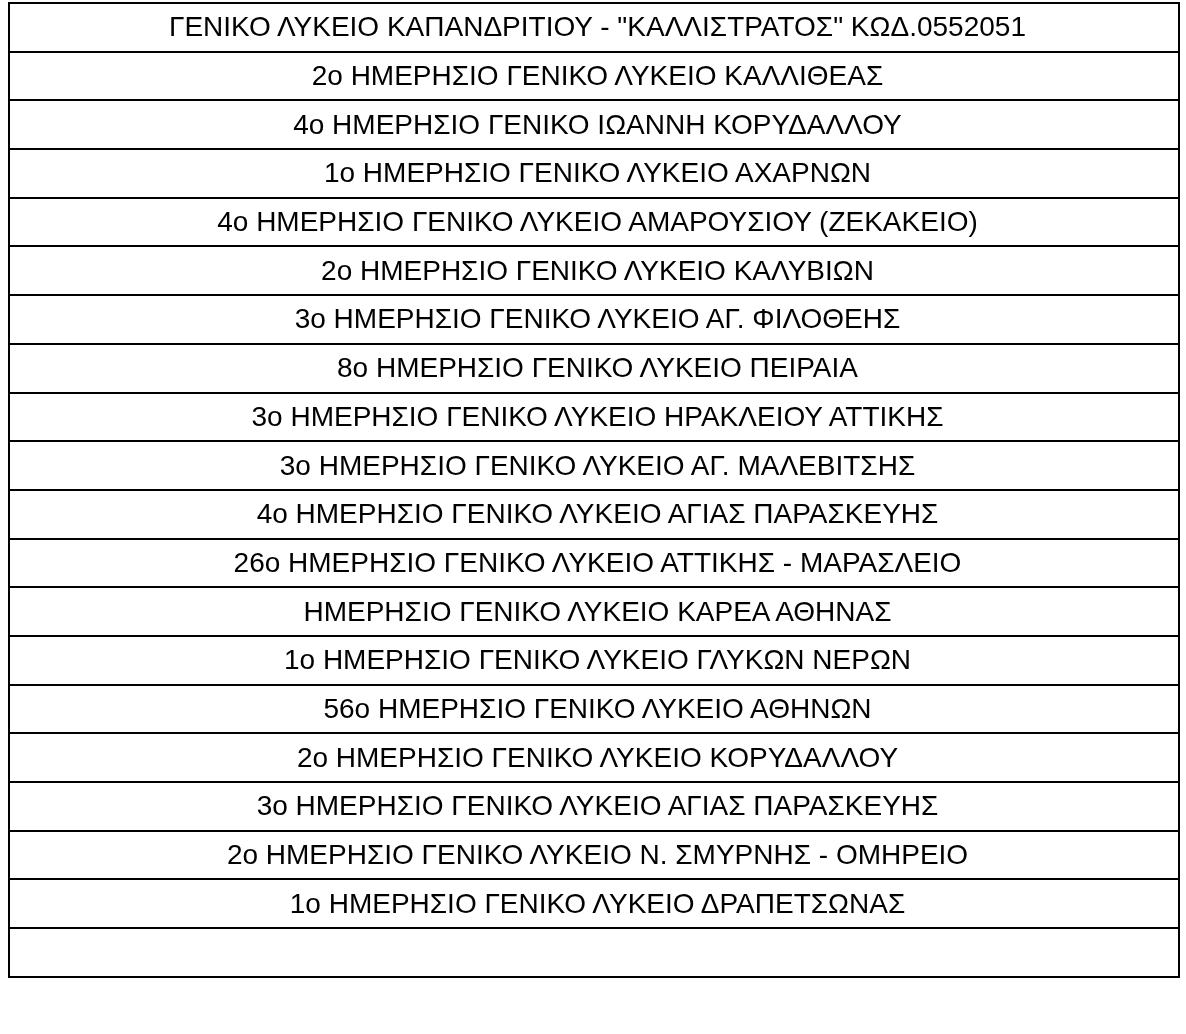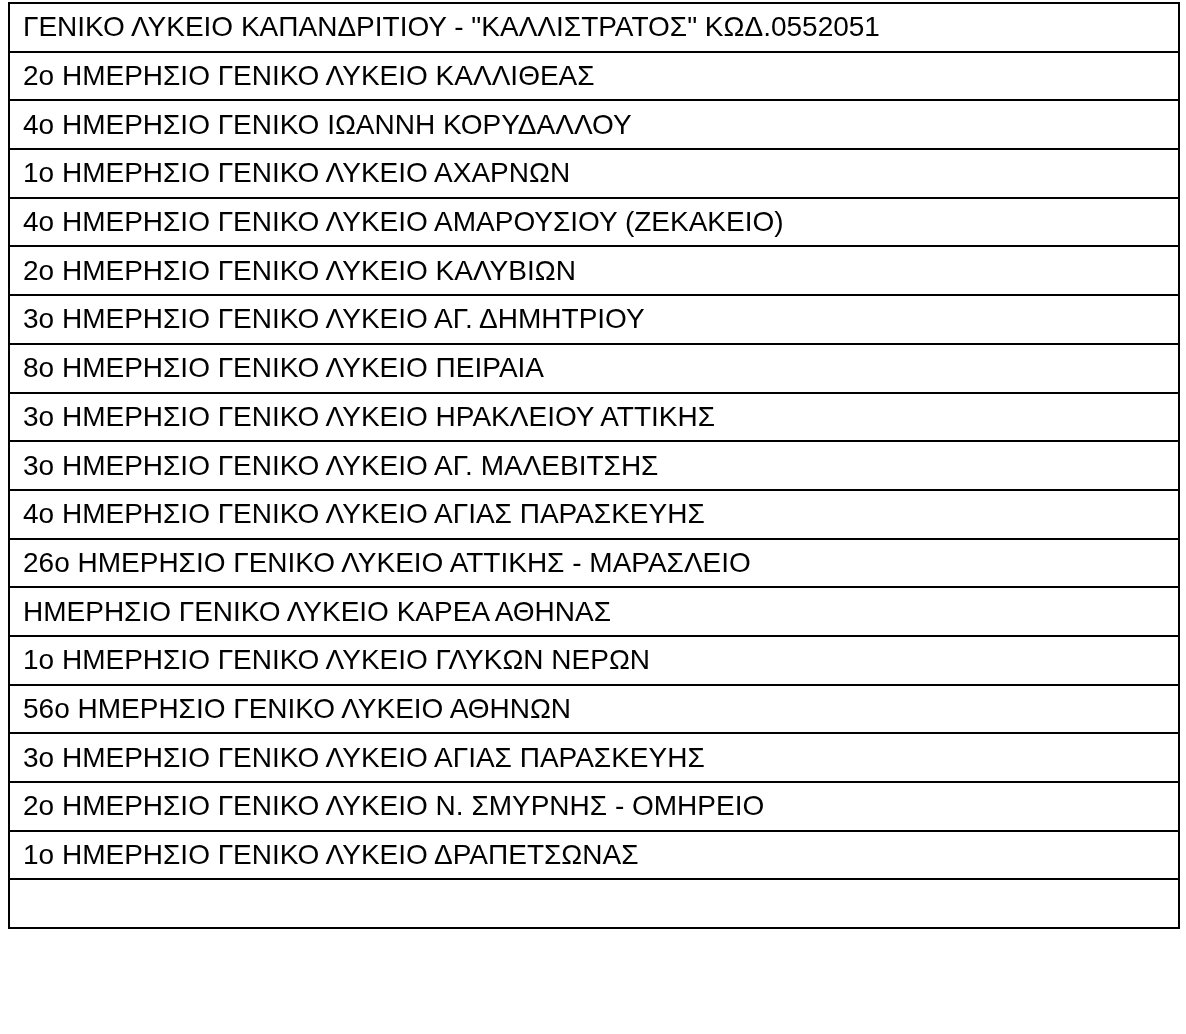--- a/index.html
+++ b/index.html
@@ -32,20 +32,21 @@
     height: 46.7px;
     padding: 0 6px 0 13px;
     font-family: "Liberation Sans", "DejaVu Sans", sans-serif;
     font-size: 28px;
     font-weight: 400;
     color: #000000;
     white-space: pre;
     overflow: hidden;
     vertical-align: middle;
     line-height: 1;
+    text-align: center;
   }
 </style>
 </head>
 <body>
 
 <div class="page">
   <div class="table-wrap">
     <table class="school-table">
       <tbody>
         <tr>
@@ -60,21 +61,21 @@
         <tr>
             <td>1ο ΗΜΕΡΗΣΙΟ ΓΕΝΙΚΟ ΛΥΚΕΙΟ ΑΧΑΡΝΩΝ</td>
           </tr>
         <tr>
             <td>4ο ΗΜΕΡΗΣΙΟ ΓΕΝΙΚΟ ΛΥΚΕΙΟ ΑΜΑΡΟΥΣΙΟΥ (ΖΕΚΑΚΕΙΟ)</td>
           </tr>
         <tr>
             <td>2ο ΗΜΕΡΗΣΙΟ ΓΕΝΙΚΟ ΛΥΚΕΙΟ ΚΑΛΥΒΙΩΝ</td>
           </tr>
         <tr>
-            <td>3ο ΗΜΕΡΗΣΙΟ ΓΕΝΙΚΟ ΛΥΚΕΙΟ ΑΓ. ΔΗΜΗΤΡΙΟΥ</td>
+            <td>3ο ΗΜΕΡΗΣΙΟ ΓΕΝΙΚΟ ΛΥΚΕΙΟ ΑΓ. ΦΙΛΟΘΕΗΣ</td>
           </tr>
         <tr>
             <td>8ο ΗΜΕΡΗΣΙΟ ΓΕΝΙΚΟ ΛΥΚΕΙΟ ΠΕΙΡΑΙΑ</td>
           </tr>
         <tr>
             <td>3ο ΗΜΕΡΗΣΙΟ ΓΕΝΙΚΟ ΛΥΚΕΙΟ ΗΡΑΚΛΕΙΟΥ ΑΤΤΙΚΗΣ</td>
           </tr>
         <tr>
             <td>3ο ΗΜΕΡΗΣΙΟ ΓΕΝΙΚΟ ΛΥΚΕΙΟ ΑΓ. ΜΑΛΕΒΙΤΣΗΣ</td>
           </tr>
@@ -87,20 +88,23 @@
         <tr>
             <td>ΗΜΕΡΗΣΙΟ ΓΕΝΙΚΟ ΛΥΚΕΙΟ ΚΑΡΕΑ ΑΘΗΝΑΣ</td>
           </tr>
         <tr>
             <td>1ο ΗΜΕΡΗΣΙΟ ΓΕΝΙΚΟ ΛΥΚΕΙΟ ΓΛΥΚΩΝ ΝΕΡΩΝ</td>
           </tr>
         <tr>
             <td>56ο ΗΜΕΡΗΣΙΟ ΓΕΝΙΚΟ ΛΥΚΕΙΟ ΑΘΗΝΩΝ</td>
           </tr>
         <tr>
+            <td>2ο ΗΜΕΡΗΣΙΟ ΓΕΝΙΚΟ ΛΥΚΕΙΟ ΚΟΡΥΔΑΛΛΟΥ</td>
+          </tr>
+        <tr>
             <td>3ο ΗΜΕΡΗΣΙΟ ΓΕΝΙΚΟ ΛΥΚΕΙΟ ΑΓΙΑΣ ΠΑΡΑΣΚΕΥΗΣ</td>
           </tr>
         <tr>
             <td>2ο ΗΜΕΡΗΣΙΟ ΓΕΝΙΚΟ ΛΥΚΕΙΟ Ν. ΣΜΥΡΝΗΣ - ΟΜΗΡΕΙΟ</td>
           </tr>
         <tr>
             <td>1ο ΗΜΕΡΗΣΙΟ ΓΕΝΙΚΟ ΛΥΚΕΙΟ ΔΡΑΠΕΤΣΩΝΑΣ</td>
           </tr>
         <tr>
             <td></td>

